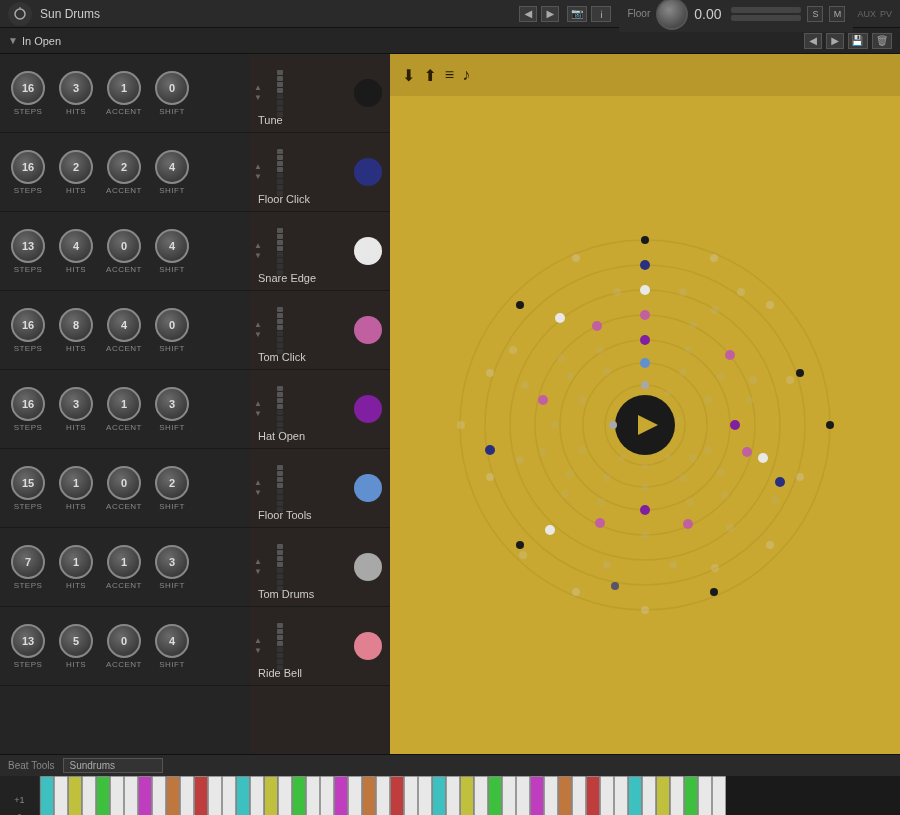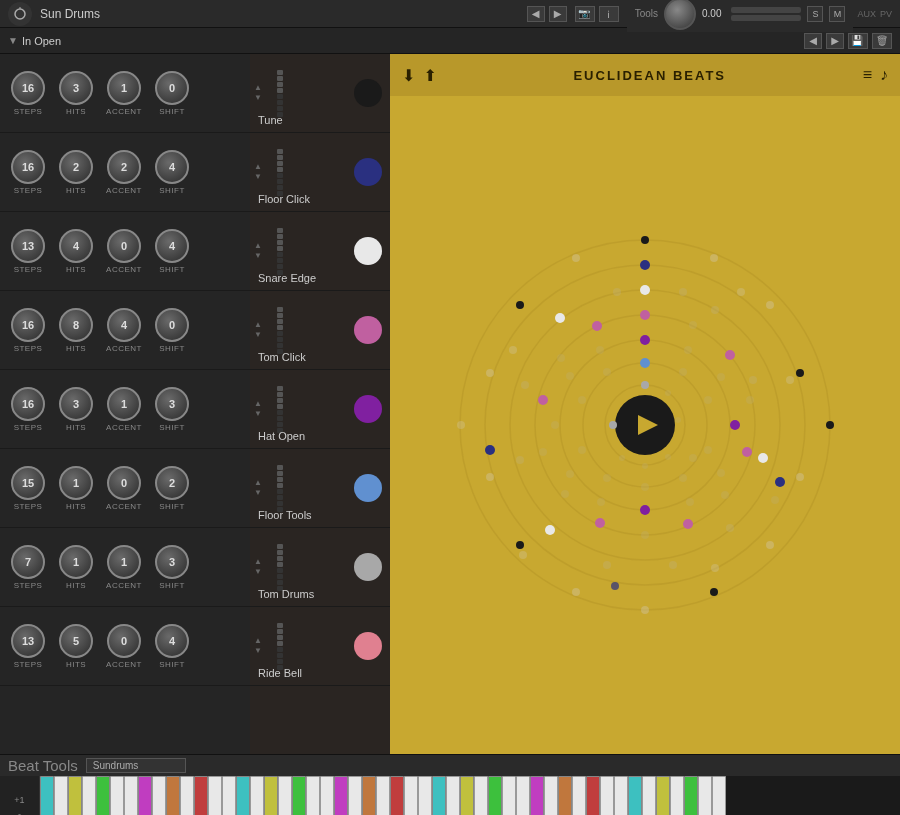--- a/index.html
+++ b/index.html
@@ -288,21 +288,21 @@
 
     .beat-tools-bar {
       background: #2a2a2a;
       height: 22px;
       display: flex;
       align-items: center;
       padding: 0 8px;
       gap: 8px;
       border-top: 1px solid #111;
     }
-    .beat-tools-label { color: #888; font-size: 15px; text-align: right; }
+    .beat-tools-label { color: #888; font-size: 10px; text-align: right; }
     .beat-tools-preset { background: #333; border: 1px solid #555; color: #aaa; font-size: 10px; padding: 1px 6px; width: 100px; }
   </style>
 </head>
 <body>
 
 <div class="top-bar">
   <div class="top-bar-logo">
     <svg width="14" height="14" viewBox="0 0 14 14">
         <circle cx="7" cy="7" r="5" fill="none" stroke="#aaa" stroke-width="1.5"></circle>
         <line x1="7" y1="2" x2="7" y2="0" stroke="#aaa" stroke-width="1"></line>
@@ -312,24 +312,24 @@
   <div class="top-bar-nav">
     <button class="nav-btn">◀</button>
     <button class="nav-btn">▶</button>
   </div>
   <div class="top-bar-icons">
     <button class="icon-btn">📷</button>
     <button class="icon-btn">ℹ</button>
   </div>
 
   <div style="margin-left:8px; display:flex; align-items:center; gap:6px; background:#2a2a2a; padding:2px 8px;">
-    <span style="color:#888; font-size:10px;">Tools</span>
+    <span style="color:#888; font-size:10px;">Floor</span>
     <div class="tune-knob"></div>
     <div style="display:flex; flex-direction:column;">
-      <span style="color:#ccc; font-size:10px;">0.00</span>
+      <span style="color:#ccc; font-size:14px;">0.00</span>
     </div>
     <div style="display:flex; flex-direction:column; gap:2px; margin-left:4px;">
       <div style="width:70px; height:6px; background:#444; border-radius:2px;"></div>
       <div style="width:70px; height:6px; background:#444; border-radius:2px;"></div>
     </div>
     <div style="width:16px; height:16px; background:#333; border:1px solid #555; color:#aaa; font-size:9px; display:flex; align-items:center; justify-content:center;">S</div>
     <div style="width:16px; height:16px; background:#333; border:1px solid #555; color:#aaa; font-size:9px; display:flex; align-items:center; justify-content:center;">M</div>
   </div>
   <span style="color:#666; font-size:9px; margin-left:4px;">AUX</span>
   <span style="color:#666; font-size:9px; margin-left:4px;">PV</span>
@@ -653,21 +653,20 @@
       <div class="color-circle" style="background:#e08090;"></div>
     </div>
       </div>
   </div>
 
   <div class="right-section">
 
     <div class="euclidean-header">
       <button class="euclid-icon-btn">⬇</button>
       <button class="euclid-icon-btn">⬆</button>
-      <span class="euclid-title">EUCLIDEAN BEATS</span>
       <button class="euclid-icon-btn">≡</button>
       <button class="euclid-icon-btn">♪</button>
     </div>
 
     <div class="visualizer-area">
       <svg width="440" height="430" viewBox="0 0 440 430">
 
         <circle cx="220" cy="215" r="185" fill="none" stroke="#b89828" stroke-width="1.5" opacity="0.6"></circle>
         <circle cx="220" cy="215" r="160" fill="none" stroke="#b89828" stroke-width="1.5" opacity="0.6"></circle>
         <circle cx="220" cy="215" r="135" fill="none" stroke="#b89828" stroke-width="1.5" opacity="0.6"></circle>

